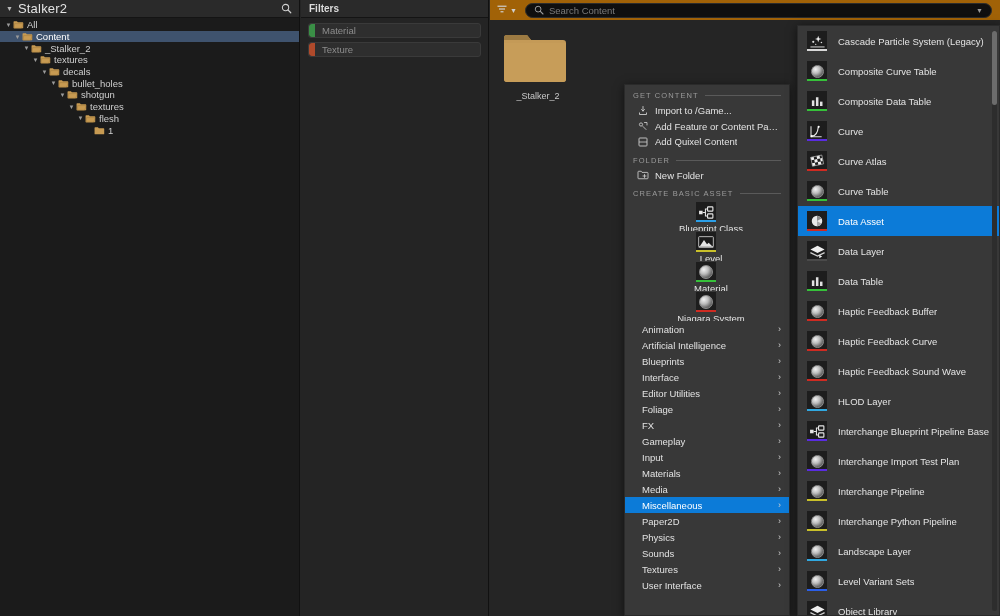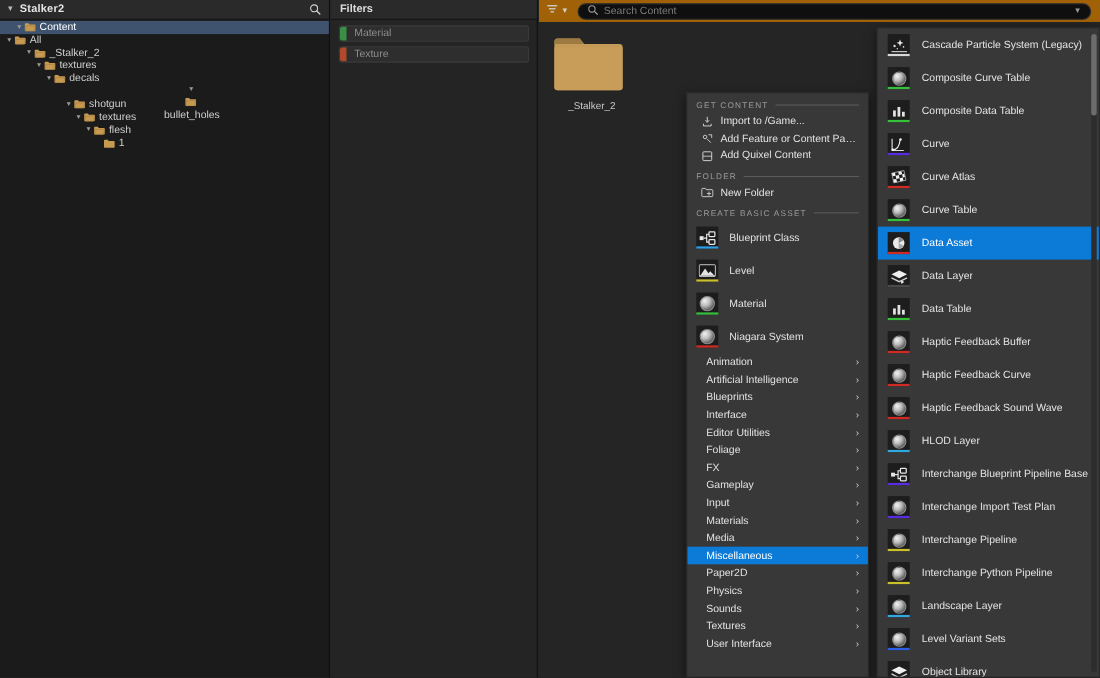--- a/index.html
+++ b/index.html
@@ -16,21 +16,21 @@
   #tree-panel {
     position: absolute; left: 0; top: 0; width: 300px; height: 616px;
     background: #1b1b1b; border-right: 1px solid #111;
   }
   #tree-header {
     height: 18px; background: #2a2a2a;
     display: flex; align-items: center; padding: 0 6px;
     border-bottom: 1px solid #141414;
   }
   #tree-header .caret { color: #b9b9b9; font-size: 7px; margin-right: 5px; line-height: 1; }
-  #tree-title { font-size: 10px; font-weight: bold; color: #e4e4e4; letter-spacing: .2px; }
+  #tree-title { font-size: 13px; font-weight: normal; color: #e4e4e4; letter-spacing: .2px; }
   #tree-search-btn {
     margin-left: auto; width: 14px; height: 14px;
     display: flex; align-items: center; justify-content: center;
   }
   #tree-body { padding-top: 1px; }
   .tree-row {
     display: flex; align-items: center; height: 11.7px; padding-left: 4px;
     font-size: 9.5px; color: #cfcfcf; white-space: nowrap;
   }
   .tree-row.selected { background: #3f536e; color: #ffffff; }
@@ -98,21 +98,21 @@
     padding: 6px 8px 3px 8px;
     font-size: 7.5px; letter-spacing: 1.1px; color: #9b9b9b; text-transform: uppercase;
   }
   .sec-head .rule { flex: 1; height: 1px; background: #5a5a5a; }
   .mi {
     display: flex; align-items: center; height: 15.5px;
     padding: 0 8px 0 10px; color: #e2e2e2; font-size: 9.5px; white-space: nowrap;
   }
   .mi .mi-ico { width: 15px; flex: 0 0 15px; display: flex; align-items: center; justify-content: center; }
   .mi .mi-txt { padding-left: 5px; overflow: hidden; text-overflow: ellipsis; }
-  .mi.big { height: 30px; padding-left: 8px; }
+  .mi.big { height: 30px; padding-left: 8px; flex-direction: column; }
   .mi.big .mi-ico { width: 22px; flex: 0 0 22px; justify-content: flex-start; }
   .mi.big .mi-txt { padding-left: 8px; }
   .mi.row { height: 16px; padding-left: 17px; }
   .mi.row .mi-txt { padding-left: 0; flex: 1; }
   .mi.row .chev { color: #cfcfcf; font-size: 9px; line-height: 1; }
   .mi.sel, .mi.row.sel { background: #0c7bd8; color: #ffffff; }
 
   
   #sub-menu {
     position: absolute; left: 797px; top: 25px; width: 203px; height: 591px;
@@ -153,40 +153,40 @@
       <span class="caret">▼</span>
       <span id="tree-title">Stalker2</span>
       <span id="tree-search-btn">
         <svg width="11" height="11" viewBox="0 0 16 16">
             <circle cx="6.6" cy="6.6" r="4.6" fill="none" stroke="#cfcfcf" stroke-width="1.5"></circle>
             <line x1="10.2" y1="10.2" x2="14.2" y2="14.2" stroke="#cfcfcf" stroke-width="1.7" stroke-linecap="round"></line>
           </svg>
       </span>
     </div>
     <div id="tree-body">
+        <div class="tree-row" style="padding-left: 4px;">
+          <span class="tw">▼</span>
+          <span class="fi">
+            <svg width="11" height="9" viewBox="0 0 24 20">
+              <path d="M1 4a1.5 1.5 0 0 1 1.5-1.5h6L10.5 5H21a1.5 1.5 0 0 1 1.5 1.5V17a1.5 1.5 0 0 1-1.5 1.5H2.5A1.5 1.5 0 0 1 1 17Z" fill="#c79a52"></path>
+              <path d="M3.5 8h18.8l-2.6 9.2a1.4 1.4 0 0 1-1.3 1H2.3Z" fill="#c79a52" stroke="#8d6a30" stroke-width=".7"></path>
+            </svg>
+          </span>
+          <span class="lbl">All</span>
+        </div>
         <div class="tree-row selected" style="padding-left: 13px;">
           <span class="tw">▼</span>
           <span class="fi">
             <svg width="11" height="9" viewBox="0 0 24 20">
               <path d="M1 4a1.5 1.5 0 0 1 1.5-1.5h6L10.5 5H21a1.5 1.5 0 0 1 1.5 1.5V17a1.5 1.5 0 0 1-1.5 1.5H2.5A1.5 1.5 0 0 1 1 17Z" fill="#c79a52"></path>
               <path d="M3.5 8h18.8l-2.6 9.2a1.4 1.4 0 0 1-1.3 1H2.3Z" fill="#c79a52" stroke="#8d6a30" stroke-width=".7"></path>
             </svg>
           </span>
           <span class="lbl">Content</span>
         </div>
-        <div class="tree-row" style="padding-left: 4px;">
-          <span class="tw">▼</span>
-          <span class="fi">
-            <svg width="11" height="9" viewBox="0 0 24 20">
-              <path d="M1 4a1.5 1.5 0 0 1 1.5-1.5h6L10.5 5H21a1.5 1.5 0 0 1 1.5 1.5V17a1.5 1.5 0 0 1-1.5 1.5H2.5A1.5 1.5 0 0 1 1 17Z" fill="#c79a52"></path>
-              <path d="M3.5 8h18.8l-2.6 9.2a1.4 1.4 0 0 1-1.3 1H2.3Z" fill="#c79a52" stroke="#8d6a30" stroke-width=".7"></path>
-            </svg>
-          </span>
-          <span class="lbl">All</span>
-        </div>
         <div class="tree-row" style="padding-left: 22px;">
           <span class="tw">▼</span>
           <span class="fi">
             <svg width="11" height="9" viewBox="0 0 24 20">
               <path d="M1 4a1.5 1.5 0 0 1 1.5-1.5h6L10.5 5H21a1.5 1.5 0 0 1 1.5 1.5V17a1.5 1.5 0 0 1-1.5 1.5H2.5A1.5 1.5 0 0 1 1 17Z" fill="#c79a52"></path>
               <path d="M3.5 8h18.8l-2.6 9.2a1.4 1.4 0 0 1-1.3 1H2.3Z" fill="#c79a52" stroke="#8d6a30" stroke-width=".7"></path>
             </svg>
           </span>
           <span class="lbl">_Stalker_2</span>
         </div>
@@ -203,21 +203,21 @@
         <div class="tree-row" style="padding-left: 40px;">
           <span class="tw">▼</span>
           <span class="fi">
             <svg width="11" height="9" viewBox="0 0 24 20">
               <path d="M1 4a1.5 1.5 0 0 1 1.5-1.5h6L10.5 5H21a1.5 1.5 0 0 1 1.5 1.5V17a1.5 1.5 0 0 1-1.5 1.5H2.5A1.5 1.5 0 0 1 1 17Z" fill="#c79a52"></path>
               <path d="M3.5 8h18.8l-2.6 9.2a1.4 1.4 0 0 1-1.3 1H2.3Z" fill="#c79a52" stroke="#8d6a30" stroke-width=".7"></path>
             </svg>
           </span>
           <span class="lbl">decals</span>
         </div>
-        <div class="tree-row" style="padding-left: 49px; flex-direction: column;">
+        <div class="tree-row" style="padding-left: 49px;">
           <span class="tw">▼</span>
           <span class="fi">
             <svg width="11" height="9" viewBox="0 0 24 20">
               <path d="M1 4a1.5 1.5 0 0 1 1.5-1.5h6L10.5 5H21a1.5 1.5 0 0 1 1.5 1.5V17a1.5 1.5 0 0 1-1.5 1.5H2.5A1.5 1.5 0 0 1 1 17Z" fill="#c79a52"></path>
               <path d="M3.5 8h18.8l-2.6 9.2a1.4 1.4 0 0 1-1.3 1H2.3Z" fill="#c79a52" stroke="#8d6a30" stroke-width=".7"></path>
             </svg>
           </span>
           <span class="lbl">bullet_holes</span>
         </div>
         <div class="tree-row" style="padding-left: 58px;">

